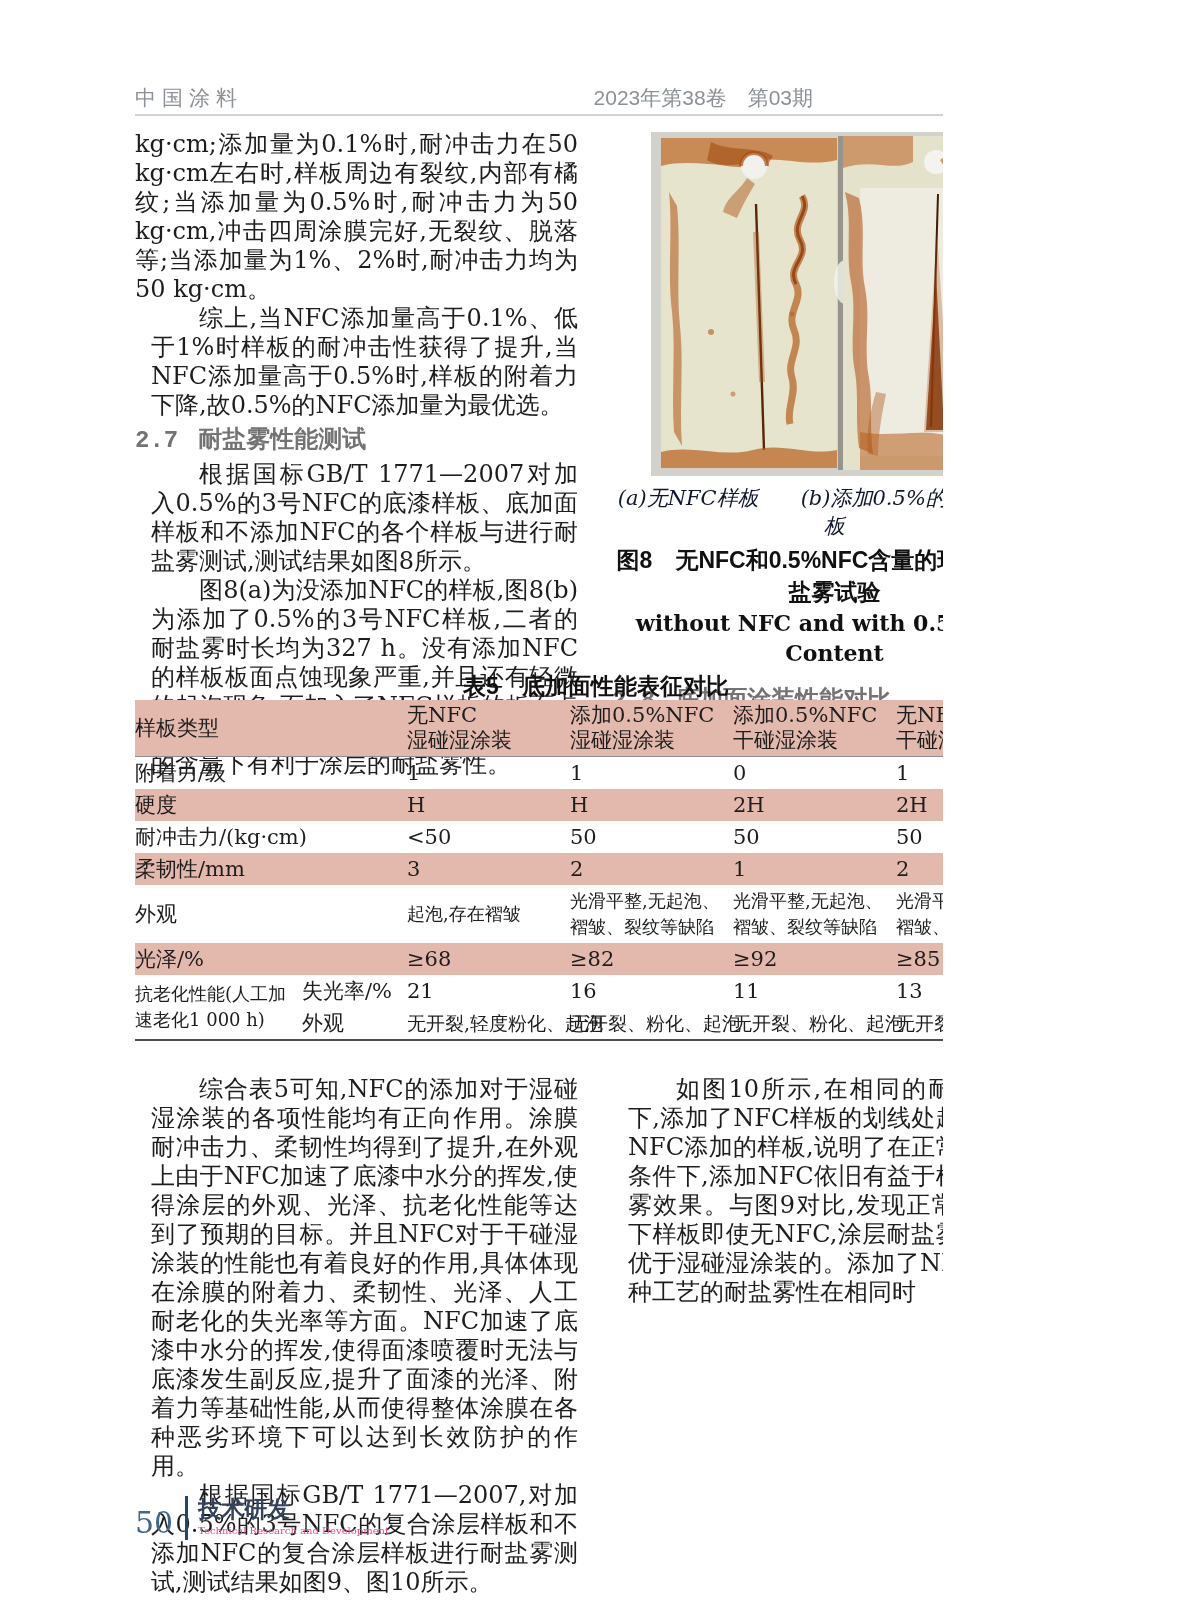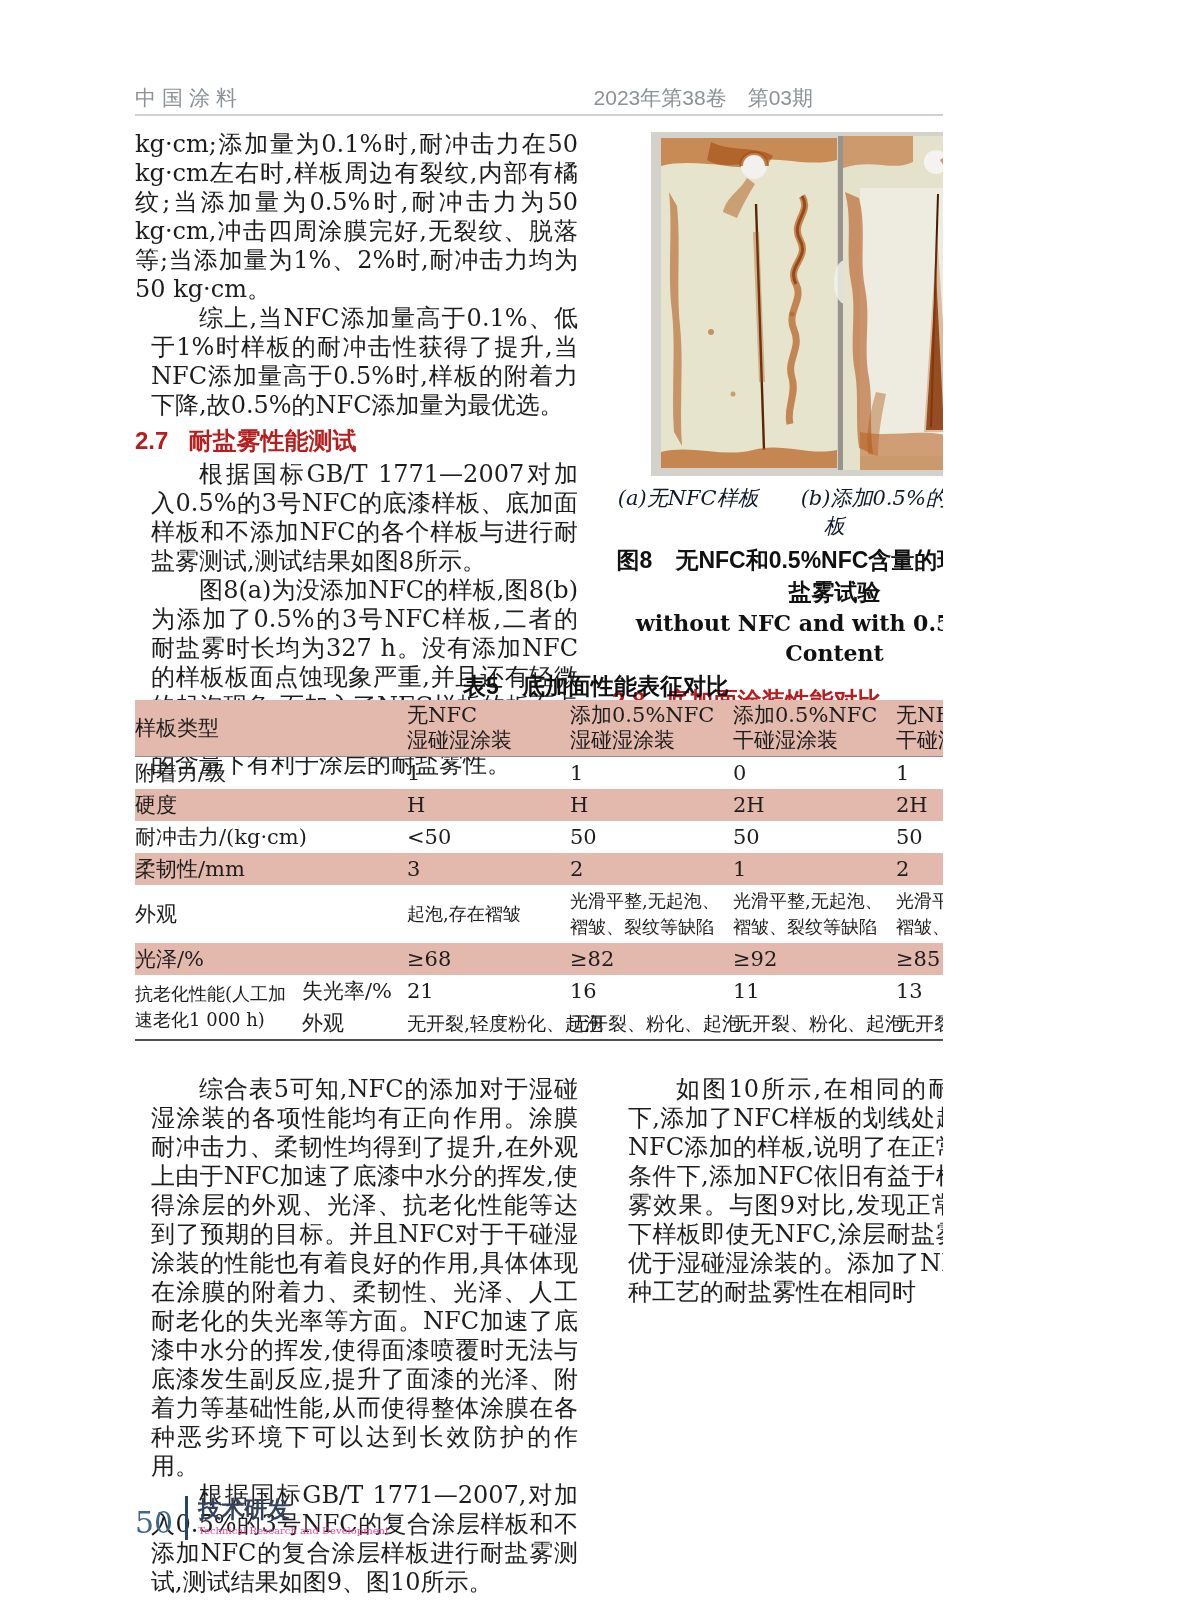--- a/index.html
+++ b/index.html
@@ -12,21 +12,21 @@
   .hdr-left  { position:absolute; left:135px; top:84px; font-size:21px; color:#8b9196; letter-spacing:6px; font-family:"Liberation Sans",sans-serif; }
   .hdr-right { position:absolute; right:130px; top:84px; font-size:21px; color:#8b9196; font-family:"Liberation Sans",sans-serif; }
   .hdr-rule  { position:absolute; left:135px; top:114px; width:922px; height:2px; background:#ced2d6; }
   
   .colL-top  { position:absolute; left:135px; top:130px; width:443px; }
   .colR-top  { position:absolute; left:612px; top:126px; width:445px; }
   .colL-bot  { position:absolute; left:135px; top:1075px; width:443px; }
   .colR-bot  { position:absolute; left:612px; top:1075px; width:445px; }
   .body-text p { font-size:24px; line-height:29px; text-align:justify; text-justify:inter-ideograph; }
   .indent { text-indent:2em;margin-left:16px; }
-  .sec-head { font-family:Liberation Sans, sans-serif; font-weight:bold; font-size:24px; color:#b91c1c; line-height:34px; margin:4px 0 2px 0; }
+  .sec-head { font-family:Liberation Mono, monospace; font-weight:bold; font-size:24px; color:#737373; line-height:34px; margin:4px 0 2px 0; }
   .sec-head .num { margin-right:20px; }
   .subsec-head { font-size:24px; line-height:32px; margin:2px 0; }
   .subsec-head .num { font-family:"Liberation Sans",sans-serif; font-weight:bold; color:#9e392c; margin-right:18px; }
   .subsec-head .ttl { color:#4d7c0f; }
   
   .fig-wrap { text-align:center; }
   .fig-photo { display:block; margin:6px auto 8px auto; }
   .fig-sub { font-size:21px; font-style:italic; color:#0f172a; line-height:28px; }
   .fig-cap-cn { font-family:"Liberation Sans",sans-serif; font-weight:bold; font-size:23px; line-height:32px; margin-top:4px; color:#111; }
   .fig-cap-en { font-weight:bold; font-size:22px; line-height:30px; color:#111; }

